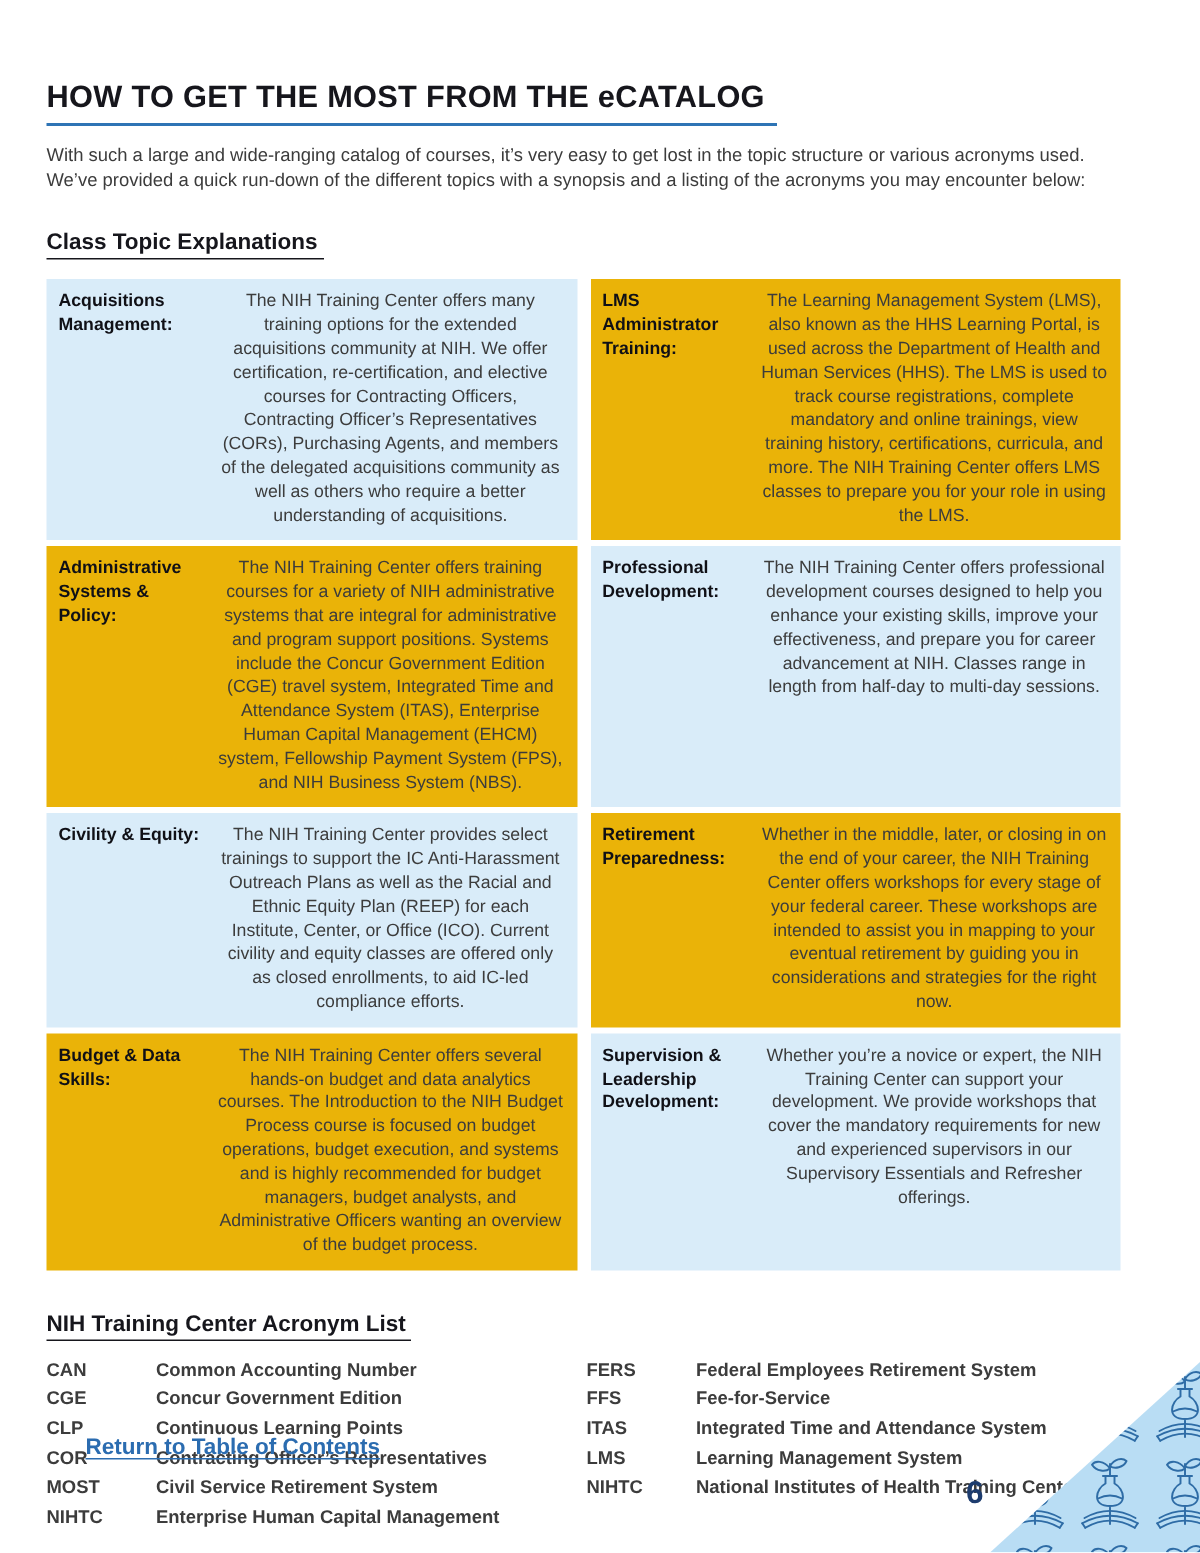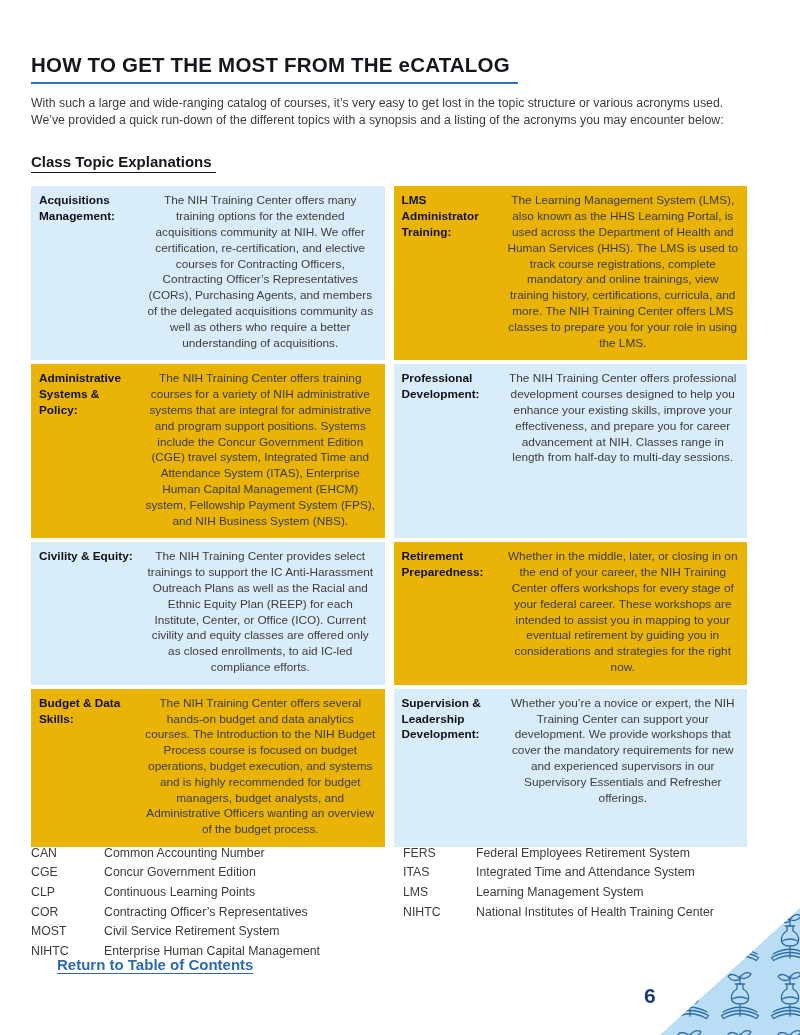--- a/index.html
+++ b/index.html
@@ -39,21 +39,21 @@
     display:grid;grid-template-columns:1fr 1fr;
     column-gap:9px;row-gap:4px;width:716px;
   }
   .topic-cell{display:flex;padding:7px 8px 9px 8px;background:#eab308;}
   .topic-cell.hl{background:var(--hl);}
   .topic-label{
     flex:0 0 96px;margin-right:9px;font-weight:700;font-size:11.8px;
     color:#101016;line-height:1.34;
   }
   .topic-text{flex:1;font-size:11.8px;color:var(--body);line-height:1.34;text-align:center;}
-  .acronym-grid{display:grid;grid-template-columns:360px 1fr;column-gap:12px;}
+  .acronym-grid{display:grid;grid-template-columns:360px 1fr;column-gap:0;font-weight:bold;}
   .acro-row{display:flex;margin-bottom:6.5px;font-size:12.3px;color:var(--body);line-height:1.06;}
   .acro-key{flex:0 0 73px;}
   .return-link{
     position:absolute;left:57px;top:956px;
     font-size:15px;font-weight:700;color:var(--link);
     text-decoration:underline;text-underline-offset:3px;cursor:pointer;
   }
   .page-number{
     position:absolute;left:644px;top:984px;
     font-size:21px;font-weight:700;color:var(--pagenum);
@@ -101,20 +101,23 @@
       <div class="topic-cell">
         <div class="topic-label">Budget &amp; Data Skills:</div>
         <div class="topic-text">The NIH Training Center offers several hands-on budget and data analytics courses. The Introduction to the NIH Budget Process course is focused on budget operations, budget execution, and systems and is highly recommended for budget managers, budget analysts, and Administrative Officers wanting an overview of the budget process.</div>
       </div>
       <div class="topic-cell hl">
         <div class="topic-label">Supervision &amp; Leadership Development:</div>
         <div class="topic-text">Whether you’re a novice or expert, the NIH Training Center can support your development. We provide workshops that cover the mandatory requirements for new and experienced supervisors in our Supervisory Essentials and Refresher offerings.</div>
       </div>
     </div>
 
+  <div class="acronyms-heading-wrap">
+    <h2 class="section-heading">NIH Training Center Acronym List </h2>
+  </div>
 
   <div class="acronym-grid">
     <div class="acro-col">
         <div class="acro-row">
           <span class="acro-key">CAN</span>
           <span class="acro-val">Common Accounting Number</span>
         </div>
         <div class="acro-row">
           <span class="acro-key">CGE</span>
           <span class="acro-val">Concur Government Edition</span>
@@ -133,20 +136,24 @@
         </div>
         <div class="acro-row">
           <span class="acro-key">NIHTC</span>
           <span class="acro-val">Enterprise Human Capital Management</span>
         </div>
       </div>
     <div class="acro-col">
         <div class="acro-row">
           <span class="acro-key">FERS</span>
           <span class="acro-val">Federal Employees Retirement System</span>
+        </div>
+        <div class="acro-row">
+          <span class="acro-key">FFS</span>
+          <span class="acro-val">Fee-for-Service</span>
         </div>
         <div class="acro-row">
           <span class="acro-key">ITAS</span>
           <span class="acro-val">Integrated Time and Attendance System</span>
         </div>
         <div class="acro-row">
           <span class="acro-key">LMS</span>
           <span class="acro-val">Learning Management System</span>
         </div>
         <div class="acro-row">

